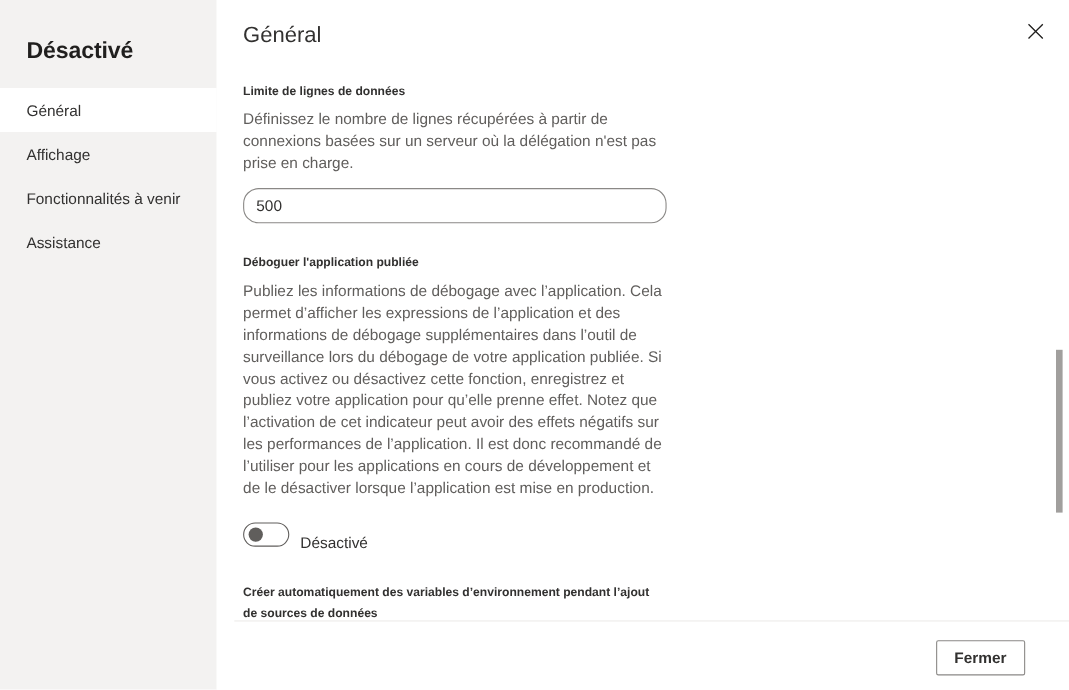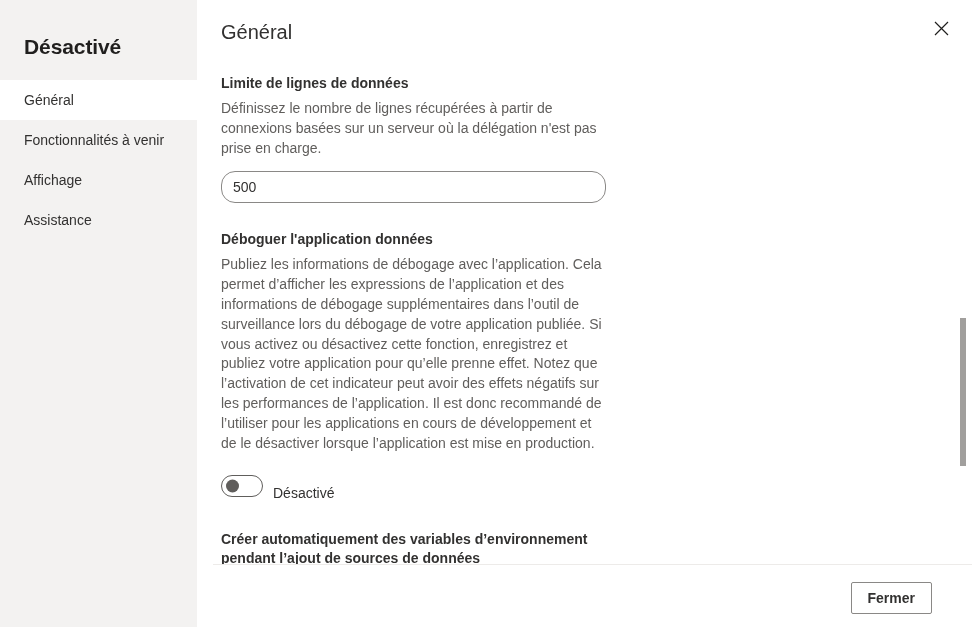--- a/index.html
+++ b/index.html
@@ -125,21 +125,21 @@
   }
   #content-inner {
     padding: 0 24px 0 24px;
     width: 385px;
   }
 
   .section {
     margin: 0;
   }
   .section-heading {
-    font-size: 14px;
+    font-size: 11px;
     font-weight: 600;
     color: #323130;
     line-height: 19px;
     margin: 0 0 6px 0;
   }
   .section-body {
     font-size: 14px;
     font-weight: 400;
     color: #605e5c;
     line-height: 19.8px;
@@ -256,24 +256,24 @@
 
 <div id="dialog">
 
   <aside id="sidebar">
     <h1 id="sidebar-title">Désactivé</h1>
     <nav id="sidebar-nav">
       <div class="nav-item selected">
         <span class="nav-label">Général</span>
       </div>
       <div class="nav-item">
+        <span class="nav-label">Affichage</span>
+      </div>
+      <div class="nav-item">
         <span class="nav-label">Fonctionnalités à venir</span>
-      </div>
-      <div class="nav-item">
-        <span class="nav-label">Affichage</span>
       </div>
       <div class="nav-item">
         <span class="nav-label">Assistance</span>
       </div>
     </nav>
   </aside>
 
   <section id="main">
 
     <header id="panel-header">
@@ -290,21 +290,21 @@
     <div id="content-scroll">
       <div id="content-inner">
 
         <div class="section" id="row-limit-section">
           <div class="section-heading">Limite de lignes de données</div>
           <p class="section-body">Définissez le nombre de lignes récupérées à partir de connexions basées sur un serveur où la délégation n'est pas prise en charge.</p>
           <input id="row-limit-input" type="text" value="500" style="">
         </div>
 
         <div class="section" id="debug-section">
-          <div class="section-heading">Déboguer l'application données</div>
+          <div class="section-heading">Déboguer l'application publiée</div>
           <p class="section-body">Publiez les informations de débogage avec l’application. Cela permet d’afficher les expressions de l’application et des informations de débogage supplémentaires dans l’outil de surveillance lors du débogage de votre application publiée. Si vous activez ou désactivez cette fonction, enregistrez et publiez votre application pour qu’elle prenne effet. Notez que l’activation de cet indicateur peut avoir des effets négatifs sur les performances de l’application. Il est donc recommandé de l’utiliser pour les applications en cours de développement et de le désactiver lorsque l’application est mise en production.</p>
           <div id="toggle-row">
             <button id="debug-toggle" role="switch" aria-checked="false">
               <span class="knob"></span>
             </button>
             <span id="toggle-label">Désactivé</span>
           </div>
         </div>
 
         <div class="section" id="env-var-section">

